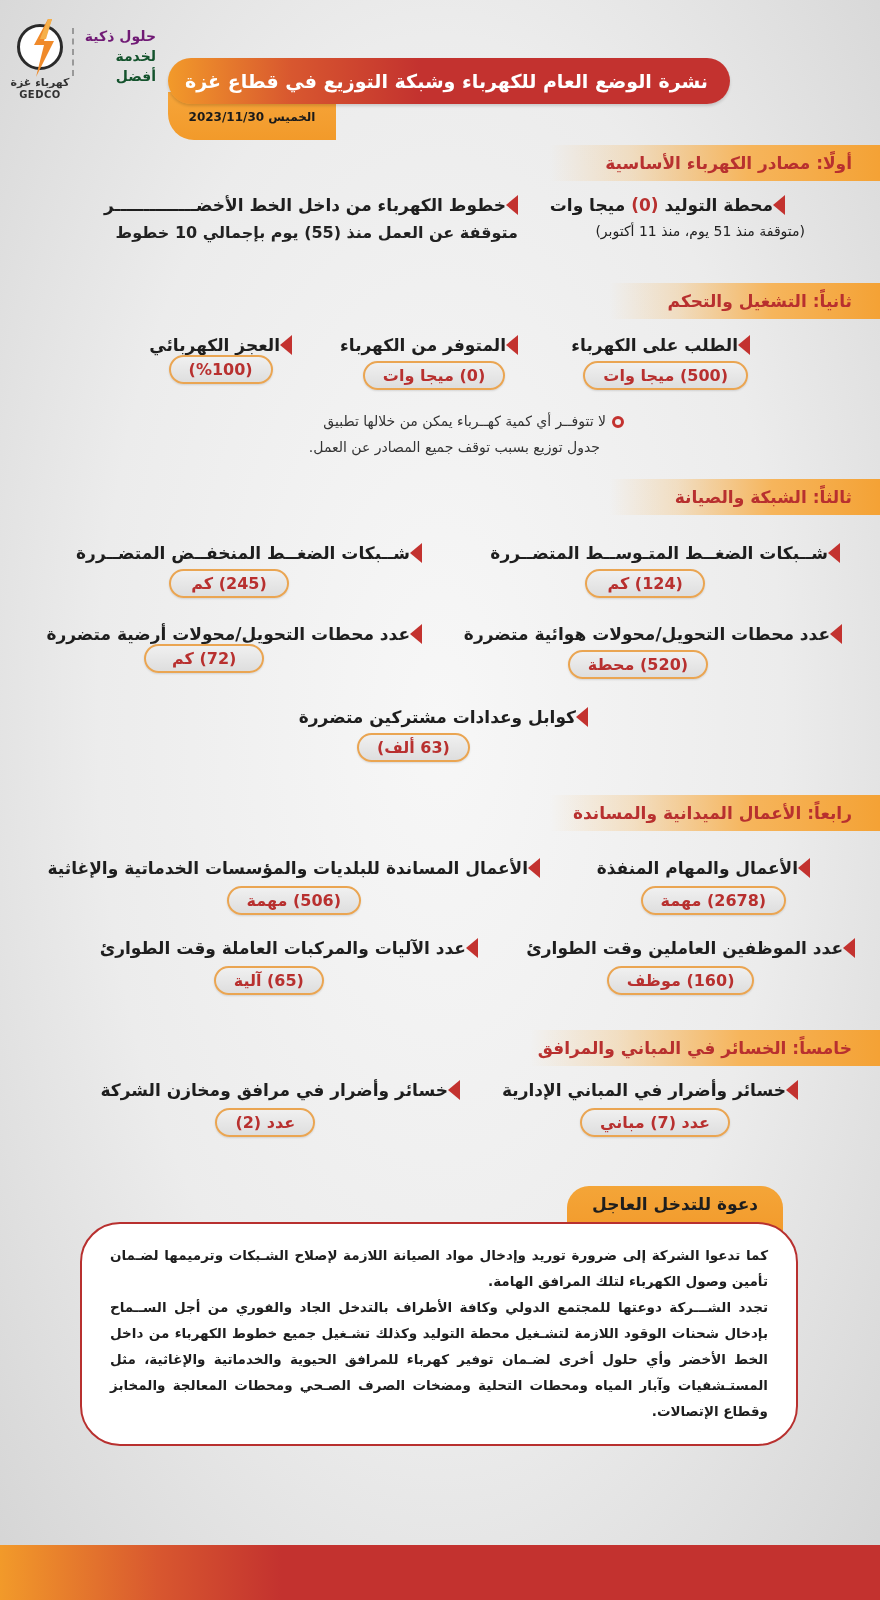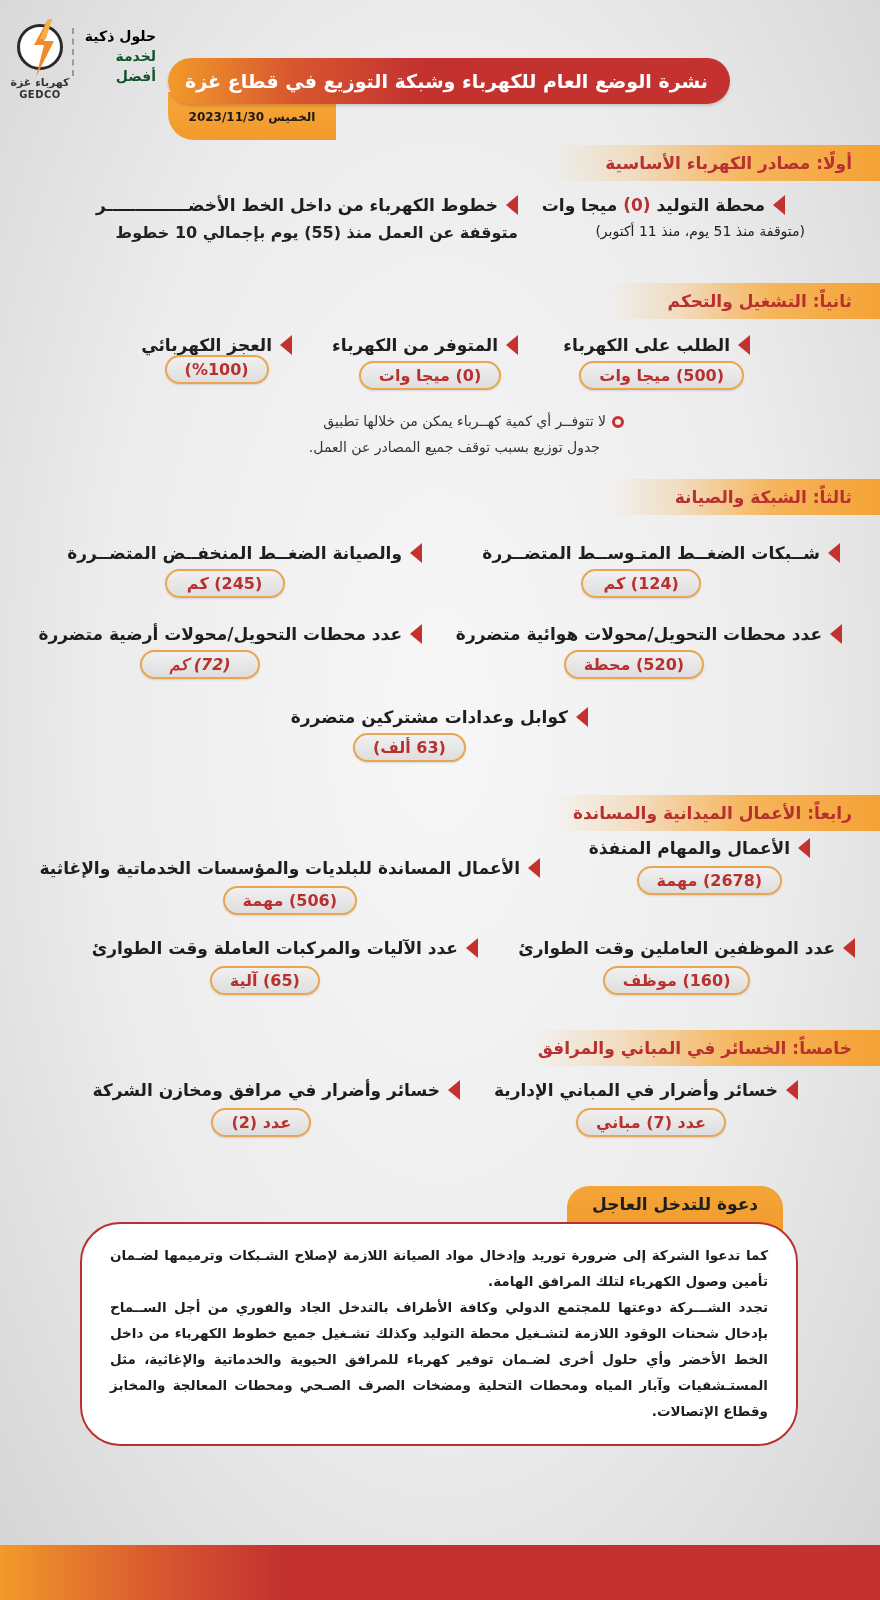--- a/index.html
+++ b/index.html
@@ -14,21 +14,21 @@
   .abs { position: absolute; }
 
   
   .logo { left: 10px; top: 18px; width: 60px; height: 100px; direction: ltr; text-align: center; }
   .logo-circle { width: 46px; height: 46px; border: 3px solid #2a2a2a; border-radius: 50%; margin: 6px auto 0; position: relative; background: #fff; }
   .logo-bolt { position: absolute; left: 8px; top: -8px; width: 30px; height: 58px; }
   .logo-ar { font-size: 11px; font-weight: bold; color: #333; margin-top: 6px; direction: rtl; }
   .logo-en { font-size: 10px; font-weight: bold; color: #333; letter-spacing: 0.5px; }
   .logo-divider { left: 72px; top: 28px; width: 0; height: 48px; border-left: 2px dashed #999; }
   .slogan { left: 76px; top: 26px; width: 80px; text-align: right; line-height: 20px; }
-  .slogan-1 { font-size: 14px; font-weight: bold; color: #000000; }
+  .slogan-1 { font-size: 14px; font-weight: bold; color: #701a75; }
   .slogan-2 { font-size: 14px; font-weight: bold; color: #14532d; }
 
   
   .date-pill {
     left: 168px; top: 92px; width: 168px; height: 48px;
     background: linear-gradient(180deg, #f6a53a, #f29a2a);
     border-radius: 0 0 24px 24px / 0 0 24px 24px;
     border-bottom-left-radius: 26px; border-bottom-right-radius: 0;
     padding-top: 18px; text-align: center;
     font-size: 12px; font-weight: bold; color: #1a1a1a;
@@ -46,21 +46,21 @@
   .section-head {
     right: 0; height: 36px;
     background: linear-gradient(270deg, #f4a235 0%, #f6b55c 40%, rgba(246,190,110,0.35) 75%, rgba(246,200,130,0) 100%);
     display: flex; align-items: center; padding-right: 28px;
     font-size: 17px; font-weight: bold; color: #b8302f;
   }
 
   
   .item { direction: rtl; }
   .item-label {
-    display: flex; gap: 8px;
+    display: flex; 
     font-size: 17px; font-weight: bold; color: #1e1e1e; white-space: nowrap;
   }
   .tri {
     width: 0; height: 0;
     border-top: 10px solid transparent; border-bottom: 10px solid transparent;
     border-left: 12px solid #c3322f;
     transform: scaleX(-1);
     flex-shrink: 0;
   }
   .item-sub { font-size: 14px; color: #222; margin-top: 8px; white-space: nowrap; }
@@ -179,52 +179,52 @@
   <div class="item-label">
     <span class="tri"></span>
     <span>شــبكات الضغــط المتـوســط المتضــررة</span>
   </div>
   <div style="margin-top:6px;margin-right:40px;"><span class="pill">(124) كم</span></div>
 </div>
 
 <div class="abs item" style="right:458px;top:543px;text-align:center;">
   <div class="item-label">
     <span class="tri"></span>
-    <span>والصيانة الضغــط المنخفــض المتضــررة</span>
+    <span>شــبكات الضغــط المنخفــض المتضــررة</span>
   </div>
   <div style="margin-top:6px;margin-right:40px;"><span class="pill">(245) كم</span></div>
 </div>
 
 <div class="abs item" style="right:38px;top:624px;text-align:center;">
   <div class="item-label">
     <span class="tri"></span>
     <span>عدد محطات التحويل/محولات هوائية متضررة</span>
   </div>
   <div style="margin-top:6px;margin-right:30px;"><span class="pill">(520) محطة</span></div>
 </div>
 
 <div class="abs item" style="right:458px;top:624px;text-align:center;">
   <div class="item-label">
     <span class="tri"></span>
     <span>عدد محطات التحويل/محولات أرضية متضررة</span>
   </div>
-  <div style="margin-top:6px;margin-right:60px;font-style:italic;"><span class="pill">(72) كم</span></div>
+  <div style="margin-top:0;margin-right:60px;"><span class="pill">(72) كم</span></div>
 </div>
 
 <div class="abs item" style="right:292px;top:707px;text-align:center;">
   <div class="item-label">
     <span class="tri"></span>
     <span>كوابل وعدادات مشتركين متضررة</span>
   </div>
   <div style="margin-top:6px;margin-right:60px;"><span class="pill" style="min-width:90px;">(63 ألف)</span></div>
 </div>
 
 <div class="abs section-head" style="top:795px;width:330px;">رابعاً: الأعمال الميدانية والمساندة</div>
 
-<div class="abs item" style="right:70px;top:838px;text-align:center;">
+<div class="abs item" style="right:70px;top:858px;text-align:center;">
   <div class="item-label">
     <span class="tri"></span>
     <span>الأعمال والمهام المنفذة</span>
   </div>
   <div style="margin-top:8px;margin-right:-20px;"><span class="pill">(2678) مهمة</span></div>
 </div>
 
 <div class="abs item" style="right:340px;top:858px;text-align:center;">
   <div class="item-label">
     <span class="tri"></span>

